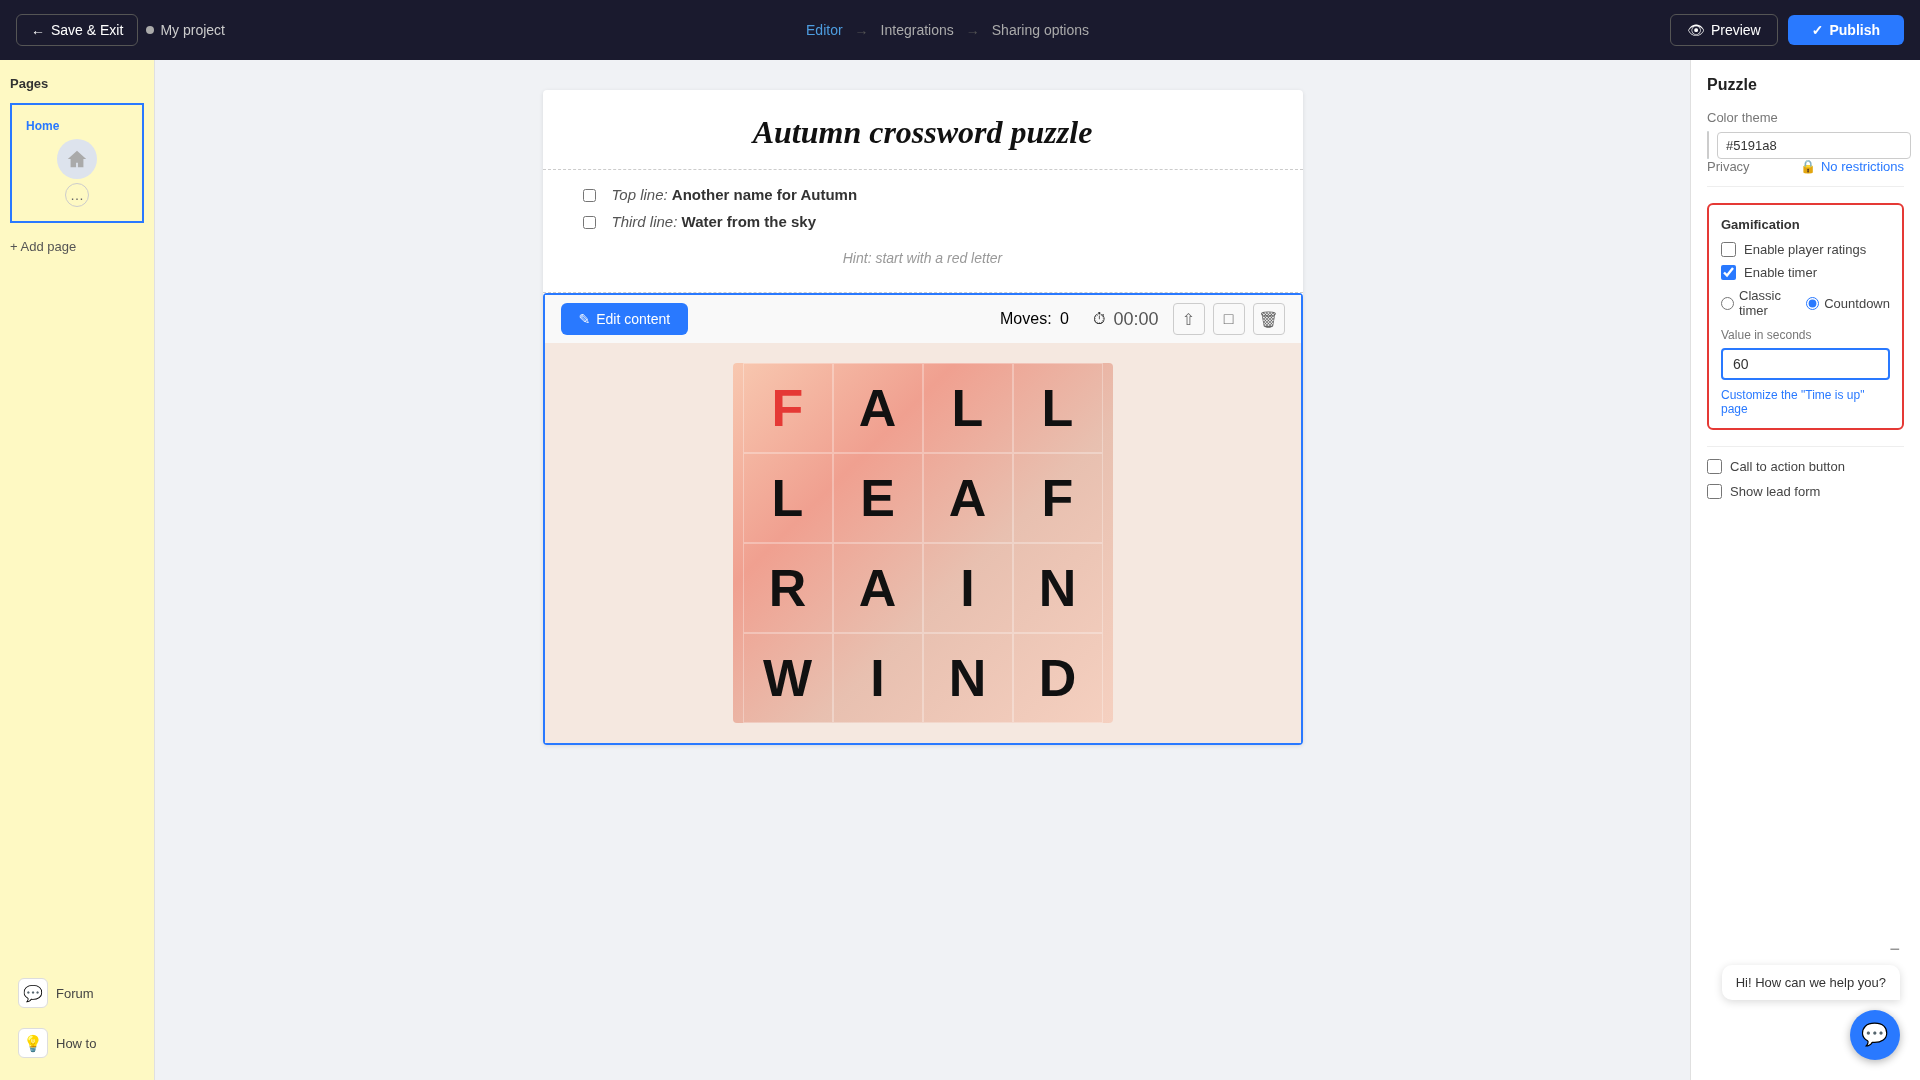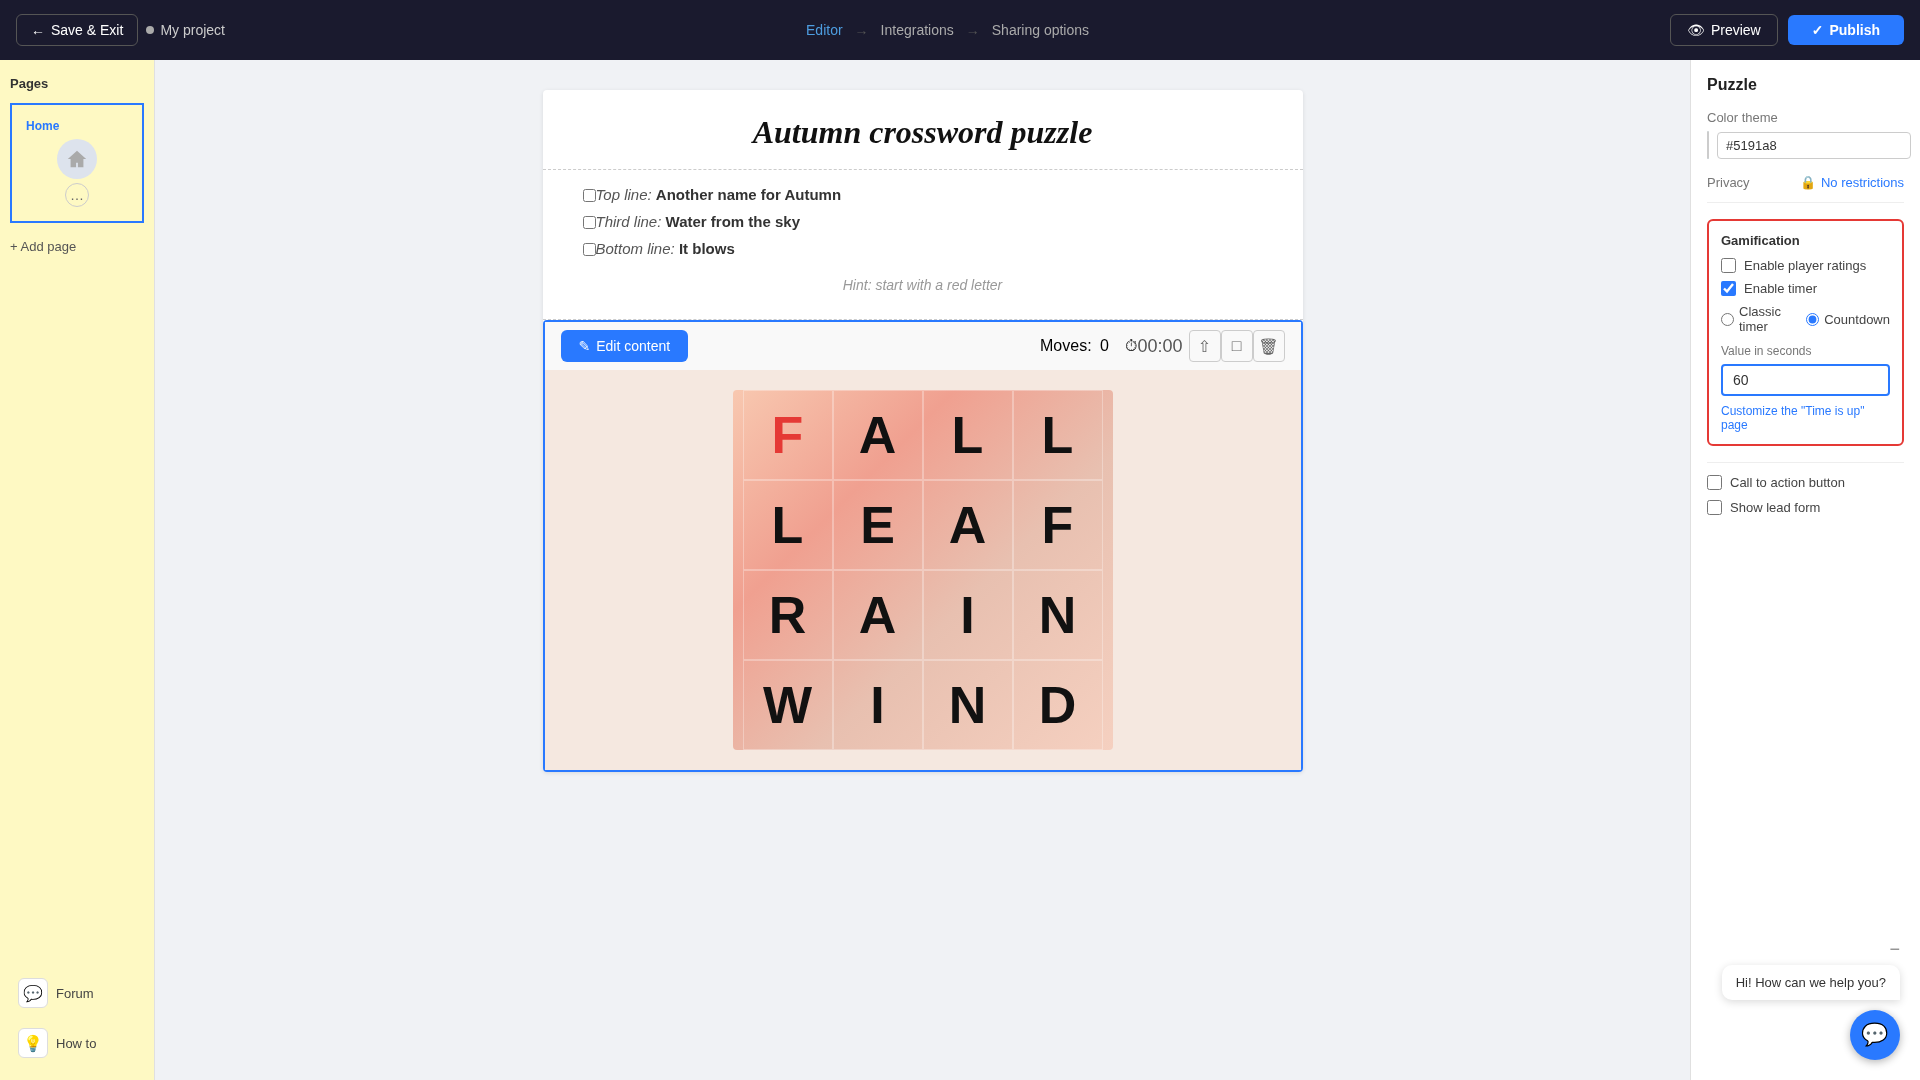--- a/index.html
+++ b/index.html
@@ -35,41 +35,41 @@
     .sidebar-bottom { margin-top: auto; display: flex; flex-direction: column; gap: 8px; }
     .sidebar-tool { display: flex; align-items: center; gap: 8px; font-size: 13px; color: #444; cursor: pointer; padding: 6px 8px; border-radius: 6px; }
     .tool-icon { width: 30px; height: 30px; border-radius: 6px; background: #fff; border: 1px solid #ddd; display: flex; align-items: center; justify-content: center; font-size: 16px; }
 
     
     .main-canvas { flex: 1; overflow-y: auto; padding: 30px; display: flex; flex-direction: column; align-items: center; }
     .canvas-card { background: #fff; border-radius: 4px; width: 760px; box-shadow: 0 1px 4px rgba(0,0,0,0.1); }
     .canvas-title-section { padding: 24px 40px 18px; border-bottom: 1px dashed #ccc; text-align: center; }
     .puzzle-title { font-family: Georgia, serif; font-size: 32px; font-weight: bold; font-style: italic; color: #111; }
     .canvas-clues { padding: 16px 40px; border-bottom: 1px dashed #ccc; }
-    .clue-item { display: flex; align-items: flex-start; gap: 0; margin-bottom: 10px; font-size: 15px; color: #555; }
+    .clue-item { display: flex; align-items: flex-start; gap: 16px; margin-bottom: 10px; font-size: 15px; color: #555; }
     .clue-item input[type=checkbox] { margin-top: 3px; }
     .clue-label { font-style: italic; }
     .clue-answer { font-weight: bold; color: #333; }
     .hint-text { text-align: center; color: #999; font-style: italic; font-size: 14px; padding: 10px; }
     .puzzle-interactive { border: 2px solid #2979ff; border-radius: 4px; position: relative; }
     .puzzle-toolbar { display: flex; align-items: center; justify-content: space-between; padding: 8px 16px; background: #f9f9f9; }
     .edit-content-btn { background: #2979ff; color: #fff; border: none; border-radius: 6px; padding: 8px 18px; font-size: 14px; cursor: pointer; display: flex; align-items: center; gap: 6px; }
     .timer-display { font-size: 18px; color: #555; margin-right: 6px; }
     .icon-btn { background: transparent; border: 1px solid #ccc; border-radius: 4px; width: 32px; height: 32px; cursor: pointer; display: flex; align-items: center; justify-content: center; font-size: 16px; color: #666; }
     .puzzle-grid-area { background: #f5e8e0; display: flex; justify-content: center; align-items: center; padding: 20px; min-height: 380px; }
     .crossword-img { width: 380px; height: 360px; position: relative; background: linear-gradient(135deg, #f8c8b0 0%, #f0a090 30%, #e8c0b0 60%, #f5d0c0 100%); border-radius: 4px; overflow: hidden; display: flex; align-items: center; justify-content: center; }
     .crossword-letters { display: grid; grid-template-columns: repeat(4, 90px); grid-template-rows: repeat(4, 90px); gap: 0; }
     .cell { width: 90px; height: 90px; display: flex; align-items: center; justify-content: center; font-size: 52px; font-weight: 900; color: #111; border: 1px solid rgba(255,255,255,0.3); position: relative; }
     .cell.red-letter { color: #e53935; }
 
     
     .right-panel { width: 230px; background: #fff; border-left: 1px solid #e0e0e0; padding: 16px; overflow-y: auto; flex-shrink: 0; }
     .panel-title { font-size: 16px; font-weight: 700; color: #222; margin-bottom: 16px; }
     .panel-section-label { font-size: 13px; color: #777; margin-bottom: 6px; }
-    .color-theme-row { display: flex; align-items: center; gap: 8px; margin-bottom: 16px; }
+    .color-theme-row { display: flex; align-items: center; gap: 8px; margin-bottom: 0; }
     .color-swatch { width: 28px; height: 28px; border-radius: 4px; background: #5191a8; border: 1px solid #ccc; }
     .color-input { flex: 1; border: 1px solid #ccc; border-radius: 4px; padding: 5px 8px; font-size: 13px; color: #333; }
     .privacy-row { display: flex; align-items: center; justify-content: space-between; margin-bottom: 16px; padding-bottom: 12px; border-bottom: 1px solid #eee; }
     .privacy-label { font-size: 13px; color: #777; }
     .privacy-value { font-size: 13px; color: #2979ff; display: flex; align-items: center; gap: 4px; cursor: pointer; }
     .gamification-box { border: 2px solid #e53935; border-radius: 6px; padding: 12px; margin-bottom: 16px; }
     .gamification-title { font-size: 13px; font-weight: 700; color: #333; margin-bottom: 10px; }
     .check-row { display: flex; align-items: center; gap: 8px; margin-bottom: 8px; font-size: 13px; color: #444; }
     .check-row input[type=checkbox] { width: 15px; height: 15px; accent-color: #2979ff; }
     .radio-row { display: flex; align-items: center; gap: 14px; margin-bottom: 10px; }
@@ -164,36 +164,29 @@
             <span class="clue-answer"> Another name for Autumn</span>
           </span>
         </div>
         <div class="clue-item">
           <input type="checkbox" style="">
           <span>
             <span class="clue-label">Third line:</span>
             <span class="clue-answer"> Water from the sky</span>
           </span>
         </div>
-        <div class="clue-item">
-          <input type="checkbox" style="">
-          <span>
-            <span class="clue-label">Bottom line:</span>
-            <span class="clue-answer"> It blows</span>
-          </span>
-        </div>
         <div class="hint-text">Hint: start with a red letter</div>
       </div>
       <div class="puzzle-interactive">
         <div class="puzzle-toolbar">
           <button class="edit-content-btn">
             <span>✎</span>
             <span>Edit content</span>
           </button>
-          <div style="display:flex; align-items:center; ">
+          <div style="display:flex; align-items:center; gap:8px;">
             <span>
               <span>Moves:</span>
               <span style="margin-left:4px;">0</span>
             </span>
             <span style="margin-left:16px;">⏱</span>
             <span class="timer-display">00:00</span>
             <button class="icon-btn">⇧</button>
             <button class="icon-btn">□</button>
             <button class="icon-btn">🗑</button>
           </div>

